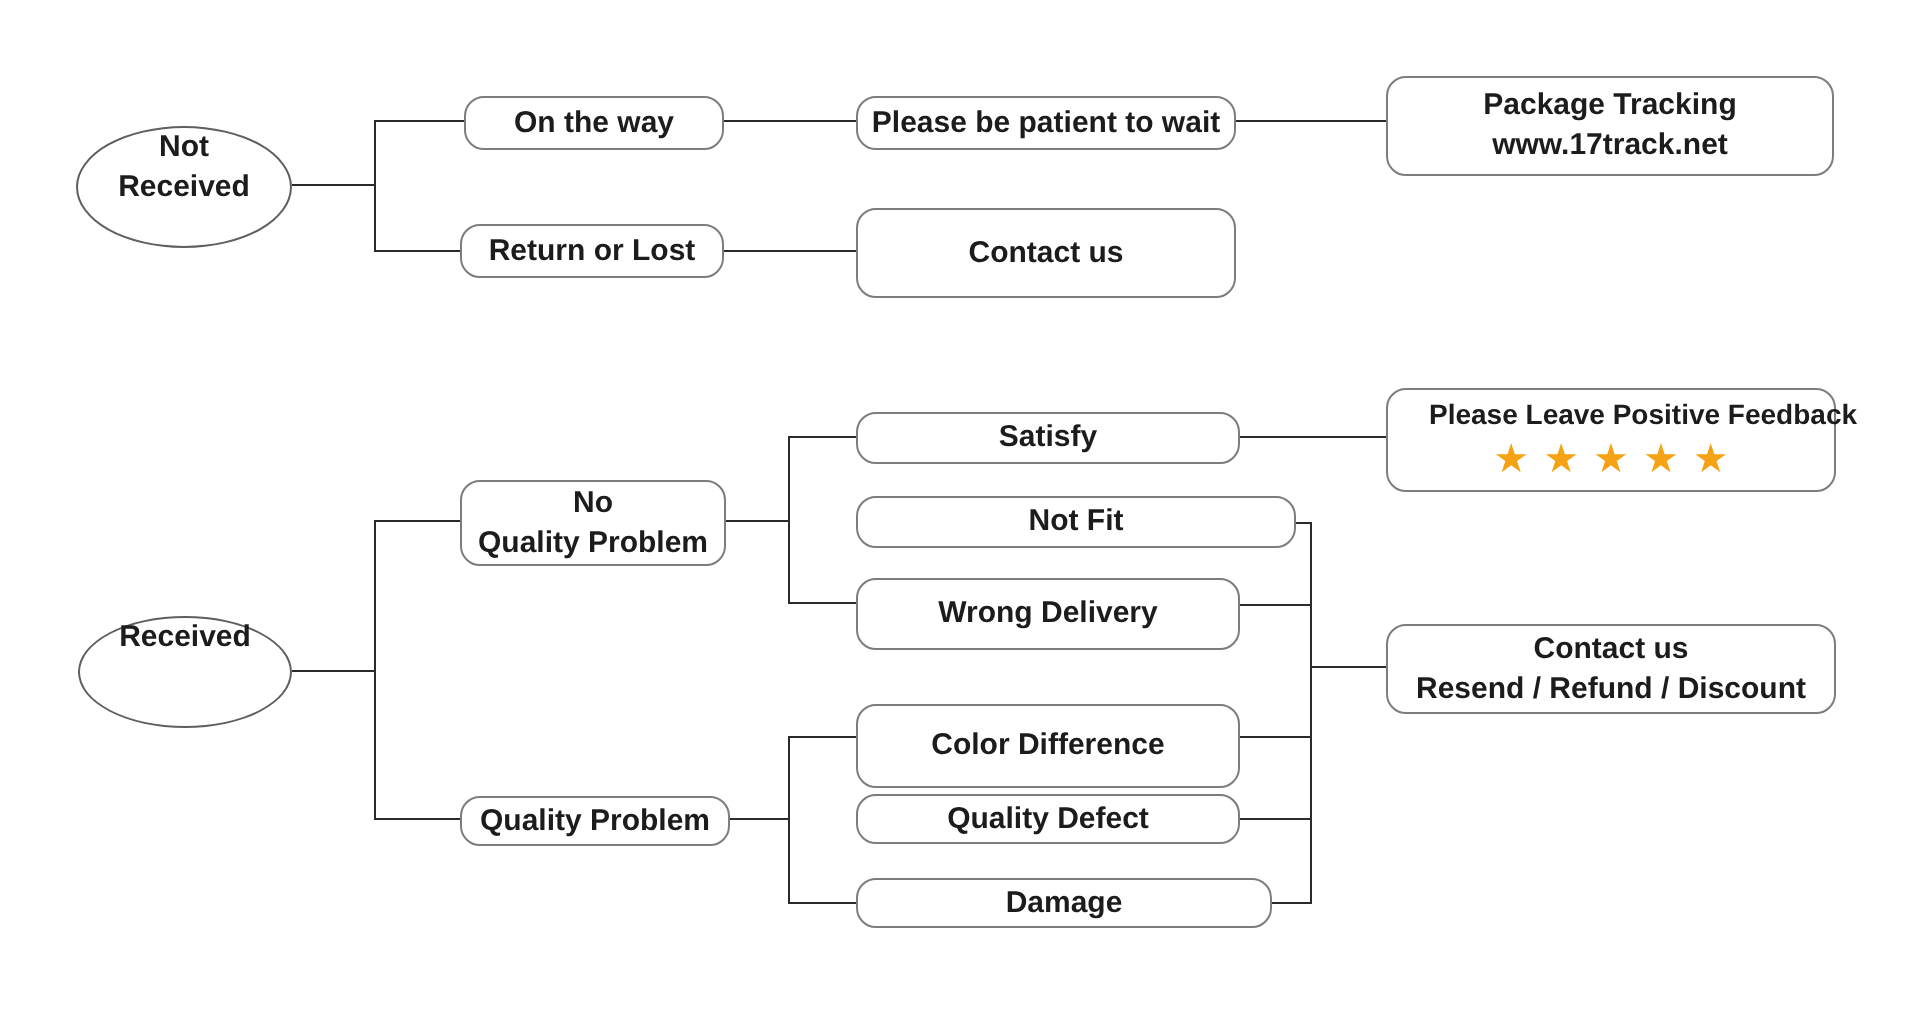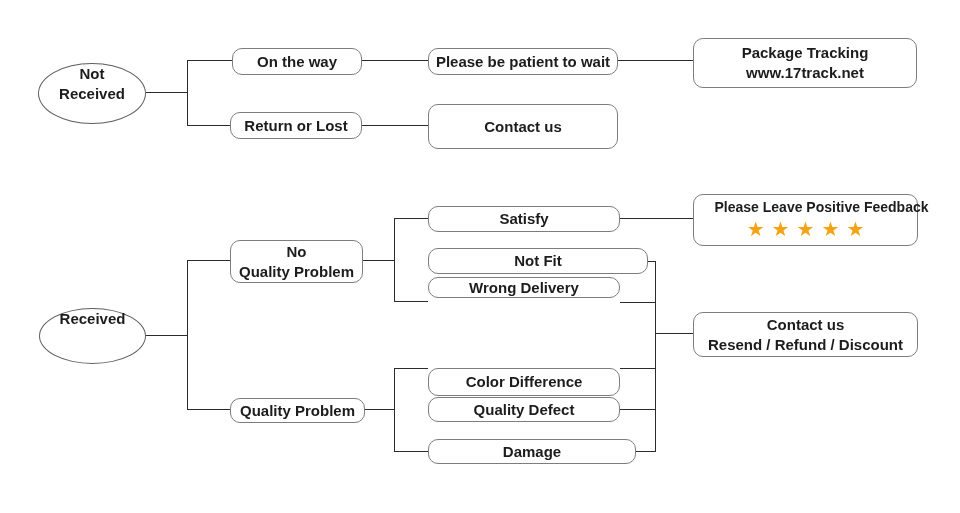--- a/index.html
+++ b/index.html
@@ -98,39 +98,39 @@
   </div>
 
   <div class="node" style="left:428px;top:206px;width:192px;height:26px">
     <span>Satisfy</span>
   </div>
 
   <div class="node" style="left:428px;top:248px;width:220px;height:26px">
     <span>Not Fit</span>
   </div>
 
-  <div class="node" style="left:428px;top:277px;width:192px;height:21px">
+  <div class="node" style="left:428px;top:289px;width:192px;height:36px">
     <span>Wrong Delivery</span>
   </div>
 
   <div class="node" style="left:693px;top:194px;width:225px;height:52px">
     <span class="feedback-title">Please Leave Positive Feedback</span>
     <span class="stars" style="color: rgb(245, 163, 21);">★★★★★</span>
   </div>
 
   <div class="node" style="left:693px;top:312px;width:225px;height:45px">
     <span>Contact us</span>
     <span>Resend / Refund / Discount</span>
   </div>
 
   <div class="node" style="left:230px;top:398px;width:135px;height:25px">
     <span>Quality Problem</span>
   </div>
 
-  <div class="node" style="left:428px;top:368px;width:192px;height:28px">
+  <div class="node" style="left:428px;top:352px;width:192px;height:42px">
     <span>Color Difference</span>
   </div>
 
   <div class="node" style="left:428px;top:397px;width:192px;height:25px">
     <span>Quality Defect</span>
   </div>
 
   <div class="node" style="left:428px;top:439px;width:208px;height:25px">
     <span>Damage</span>
   </div>

